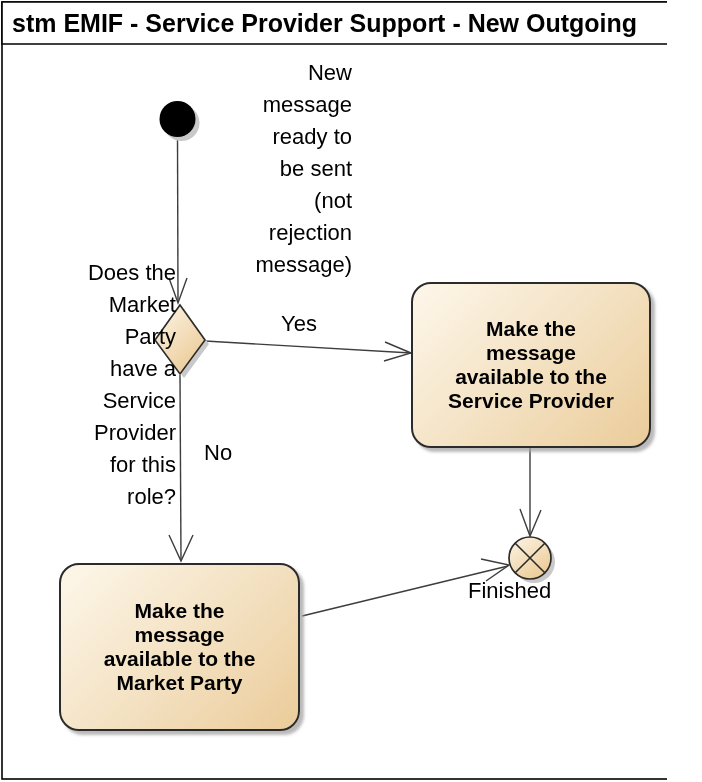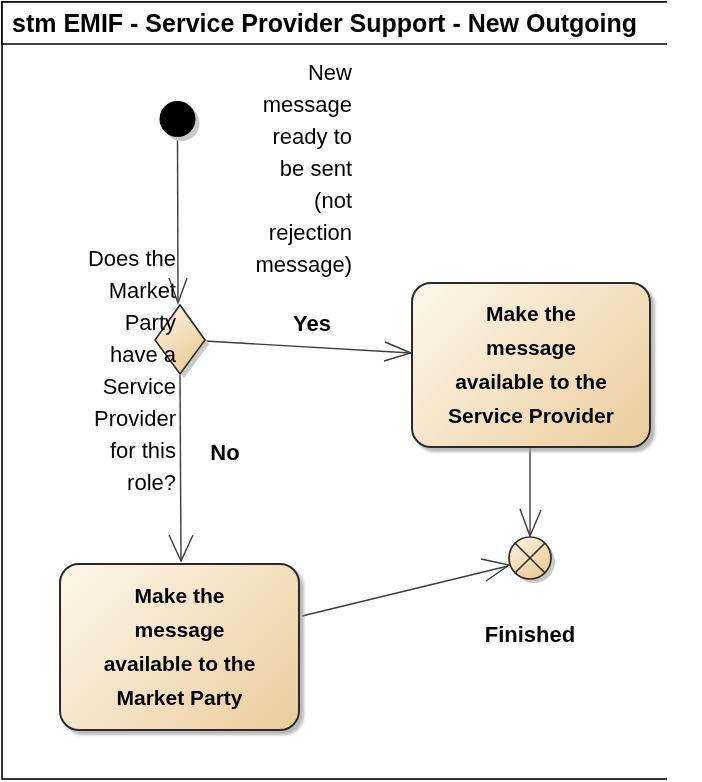--- a/index.html
+++ b/index.html
@@ -18,39 +18,39 @@
     font-size:25px;font-weight:bold;z-index:2;
     white-space:nowrap;
   }
   .note{
     position:absolute;z-index:2;
     font-size:22px;line-height:32px;
     text-align:right;white-space:pre-line;
   }
   .edge-label{
     position:absolute;z-index:2;
-    font-size:22px;line-height:26px;text-align:center;font-weight:bold;
+    font-size:22px;line-height:26px;
   }
   .edge-label.masked{background:#ffffff;margin-left:44px;}
   .action-box{
     position:absolute;z-index:2;box-sizing:border-box;
     border:2px solid #2b2b2b;border-radius:20px;
     background:linear-gradient(135deg,#fdf7ea 0%,#f3e0c0 55%,#ebcc9a 100%);
     box-shadow:4px 4px 3px rgba(163,163,163,0.75);
     display:flex;align-items:center;justify-content:center;
-    text-align:center;font-weight:bold;font-size:21px;line-height:34px;
+    text-align:center;font-weight:bold;font-size:21px;line-height:24px;
     white-space:pre-line;
   }
   #action-service-provider{left:411px;top:282px;width:240px;height:166px;}
   #action-market-party{left:59px;top:563px;width:241px;height:168px;}
   #note-trigger{left:228px;top:57px;width:124px;}
-  #note-question{left:30px;top:243px;width:146px;}
+  #note-question{left:30px;top:257px;width:146px;}
   #label-yes{left:281px;top:311px;width:62px;}
   #label-no{left:160px;top:440px;width:42px;}
-  #label-finished{left:468px;top:578px;width:124px;margin-top:44px;}
+  #label-finished{left:468px;top:578px;width:124px;}
 </style>
 </head>
 <body>
 
 <div id="diagram">
 
   <svg id="shapes" width="702" height="782" viewBox="0 0 702 782">
     <defs>
       <linearGradient id="nodeGrad" x1="0" y1="0" x2="0.7" y2="1">
         <stop offset="0" stop-color="#FCF5E8"></stop>

